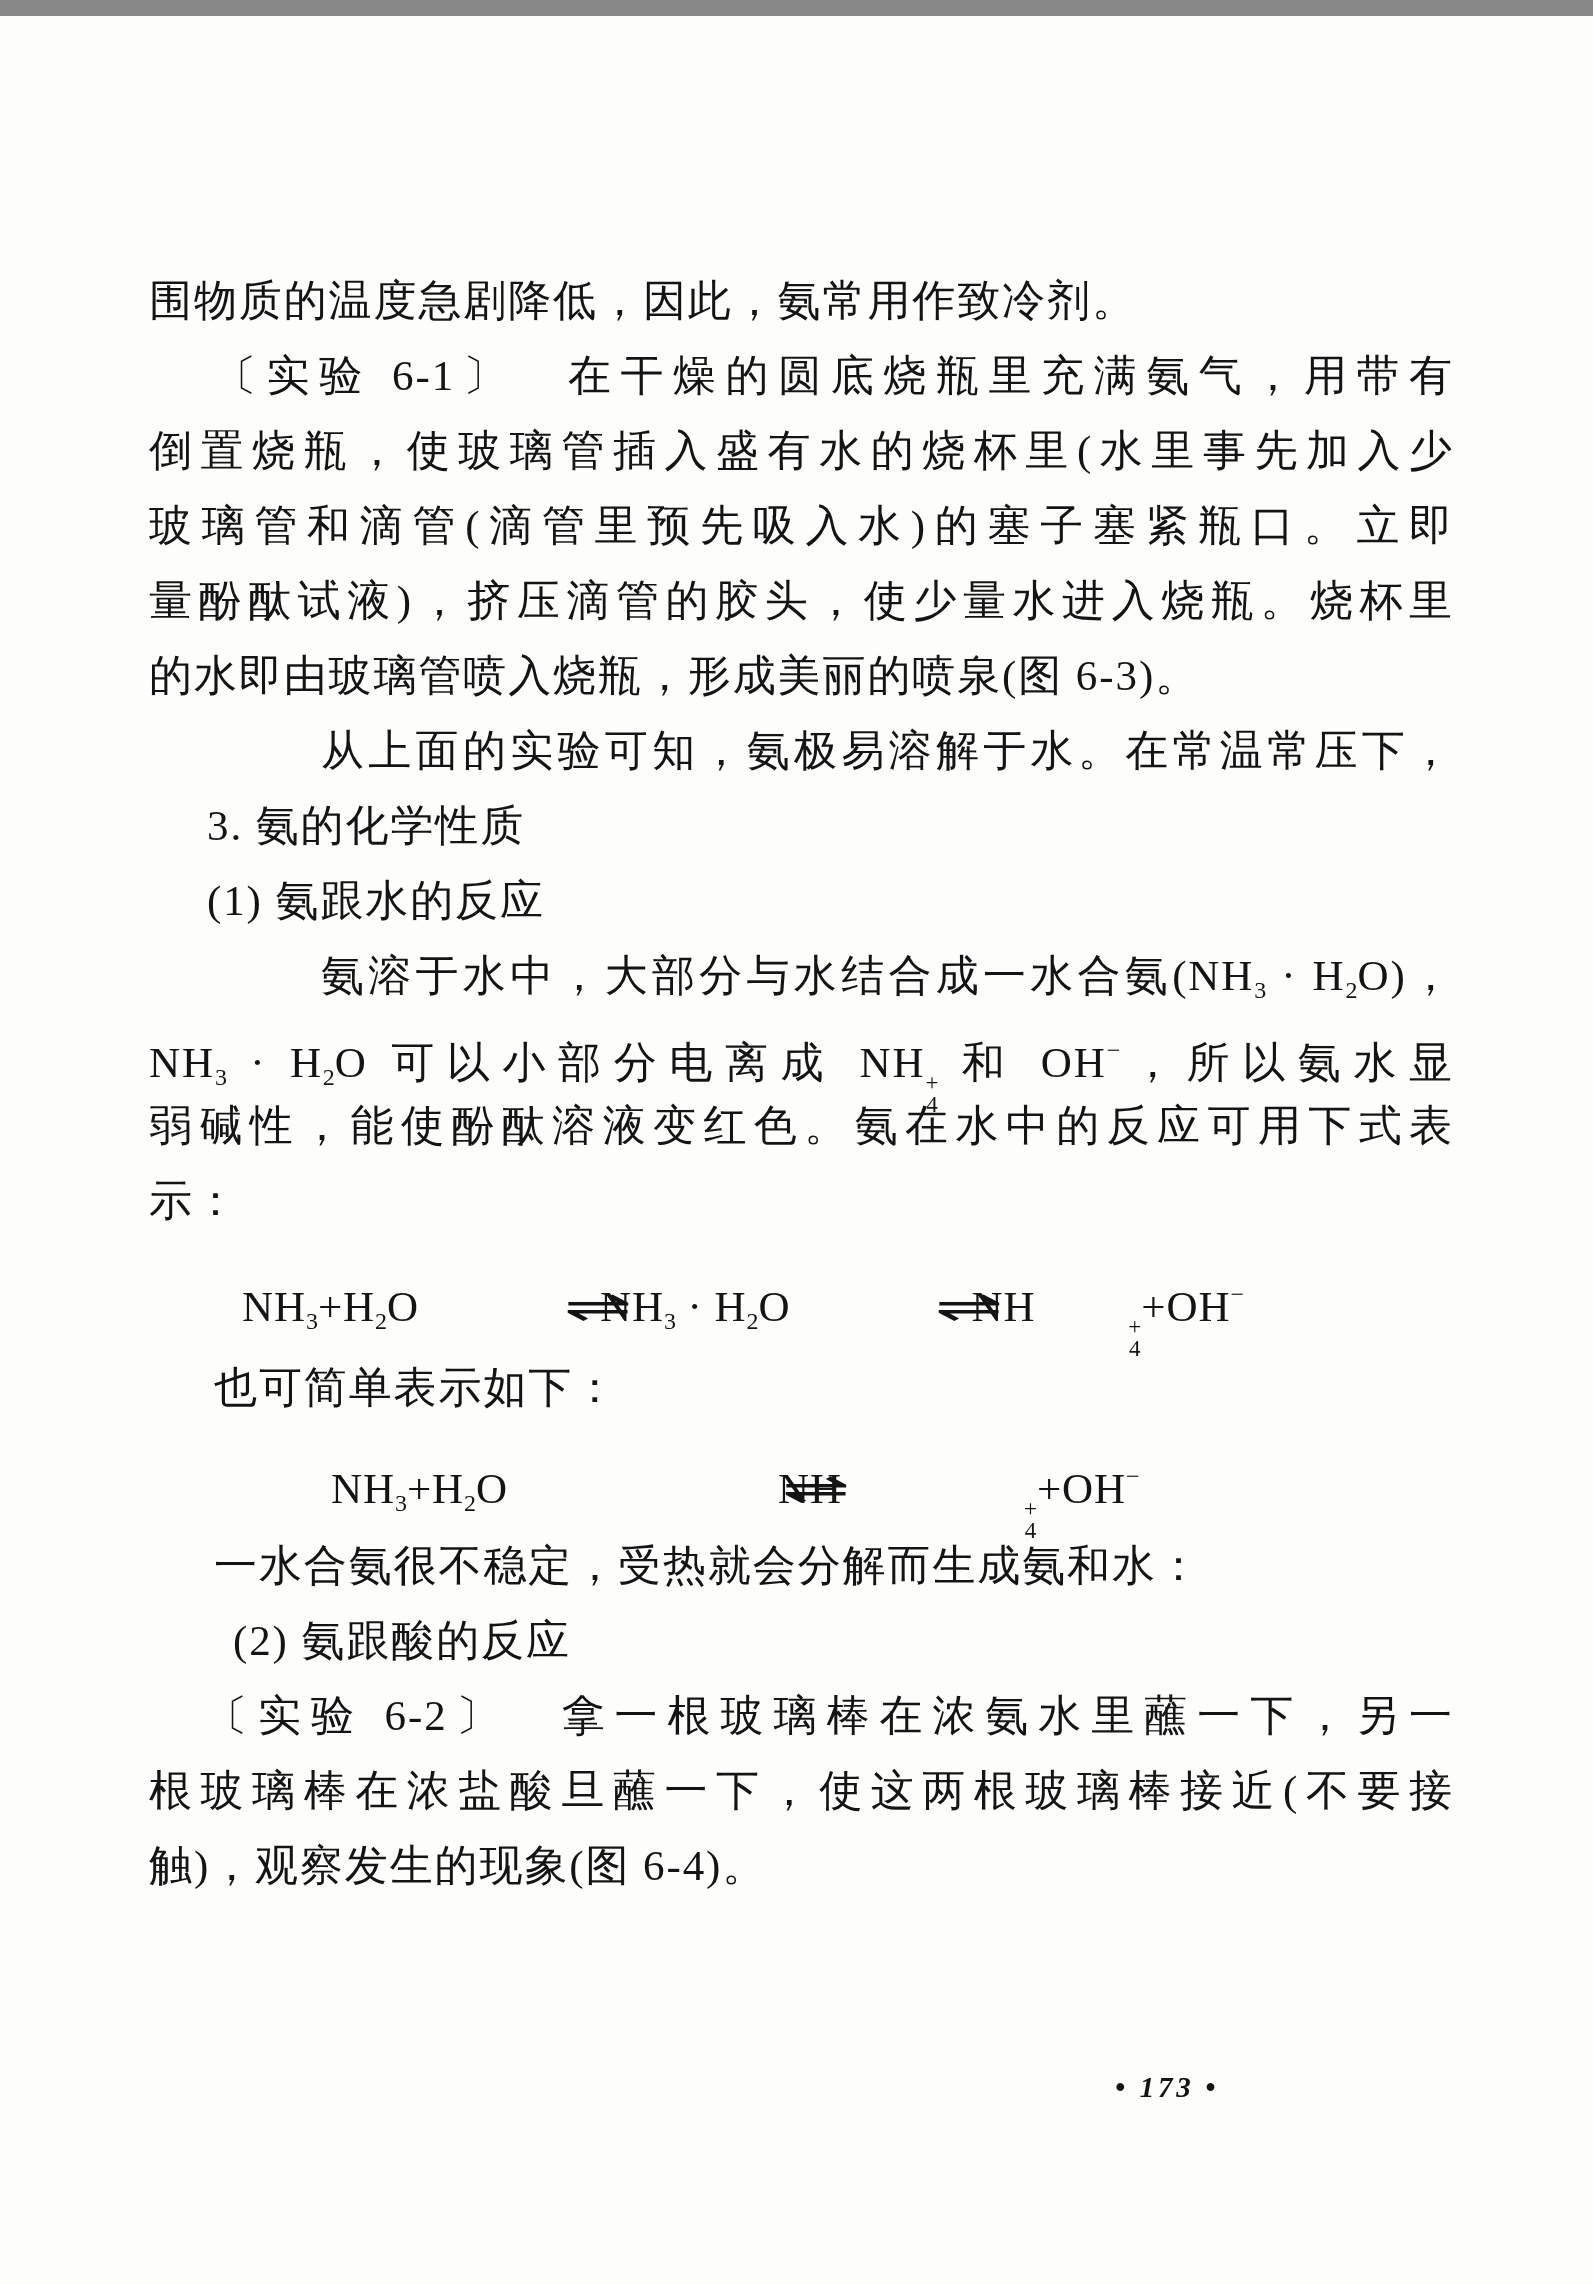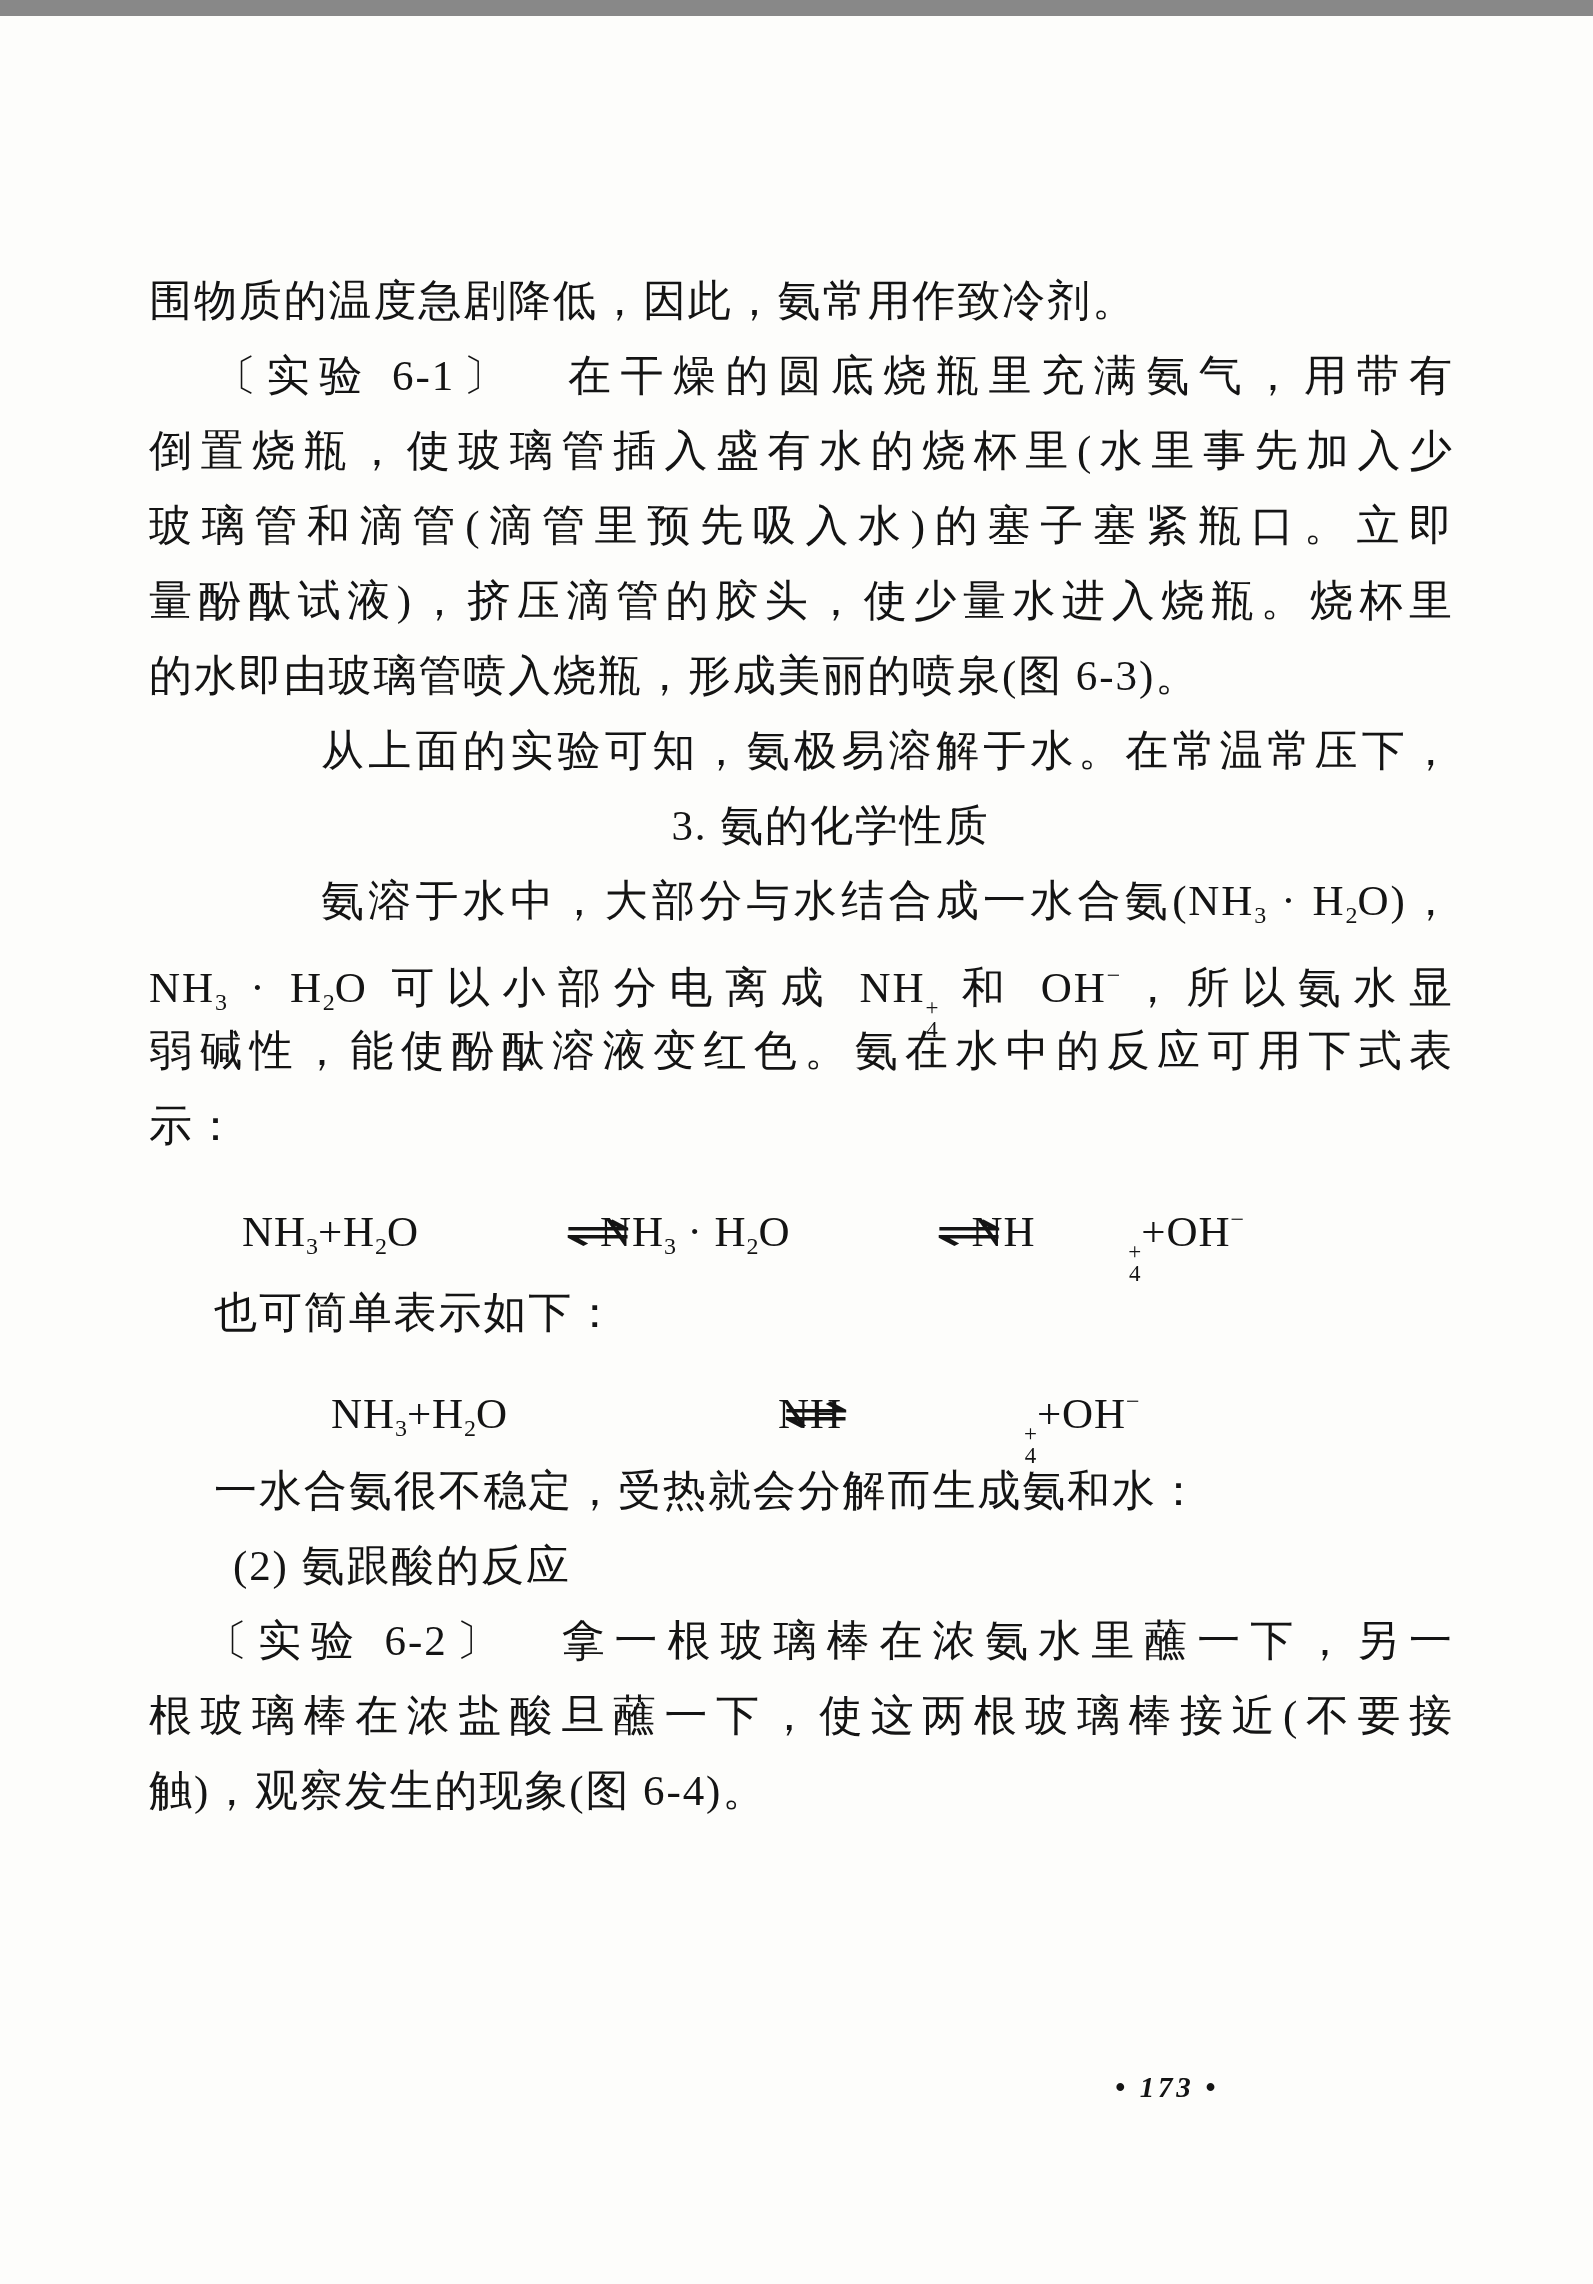--- a/index.html
+++ b/index.html
@@ -77,21 +77,22 @@
 
 <div class="page" style="background: rgb(253, 253, 251); color: rgb(20, 20, 20);">
   <div class="text-column">
       <div class="row" style="height: 75px; line-height: 75px;">围物质的温度急剧降低，因此，氨常用作致冷剂。</div>
       <div class="row fill" style="height: 75px; line-height: 75px; text-indent: 65px;">〔实验 6-1〕　在干燥的圆底烧瓶里充满氨气，用带有</div>
       <div class="row fill" style="height: 75px; line-height: 75px;">倒置烧瓶，使玻璃管插入盛有水的烧杯里(水里事先加入少</div>
       <div class="row fill" style="height: 75px; line-height: 75px;">玻璃管和滴管(滴管里预先吸入水)的塞子塞紧瓶口。立即</div>
       <div class="row fill" style="height: 75px; line-height: 75px;">量酚酞试液)，挤压滴管的胶头，使少量水进入烧瓶。烧杯里</div>
       <div class="row" style="height: 75px; line-height: 75px;">的水即由玻璃管喷入烧瓶，形成美丽的喷泉(图 6-3)。</div>
       <div class="row fill" style="height: 75px; line-height: 75px; text-indent: 172px;">从上面的实验可知，氨极易溶解于水。在常温常压下，</div>
-      <div class="row" style="height: 75px; line-height: 75px; text-indent: 58px; text-align: center;">3. 氨的化学性质</div>
+      <div class="row" style="height: 75px; line-height: 75px; text-indent: 58px;">3. 氨的化学性质</div>
+      <div class="row" style="height: 75px; line-height: 75px; text-indent: 58px;">(1) 氨跟水的反应</div>
       <div class="row fill" style="height: 75px; line-height: 75px; text-indent: 172px;">氨溶于水中，大部分与水结合成一水合氨(NH<span class="sb">3</span> · H<span class="sb">2</span>O)，</div>
       <div class="row fill" style="height: 75px; line-height: 75px;">NH<span class="sb">3</span> · H<span class="sb">2</span>O 可以小部分电离成 NH<span class="stk">
           <span>+</span>
           <span>4</span>
         </span> 和 OH<span class="sp">−</span>，所以氨水显</div>
       <div class="row fill" style="height: 75px; line-height: 75px;">弱碱性，能使酚酞溶液变红色。氨在水中的反应可用下式表</div>
       <div class="row" style="height: 75px; line-height: 75px;">示：</div>
       <div class="row eq" style="height: 112px; line-height: 112px; text-indent: 93px;">NH<span class="sb">3</span>+H<span class="sb">2</span>O<span class="arrow">⇌</span>NH<span class="sb">3</span> · H<span class="sb">2</span>O<span class="arrow">⇌</span>NH<span class="stk">
           <span>+</span>
           <span>4</span>

